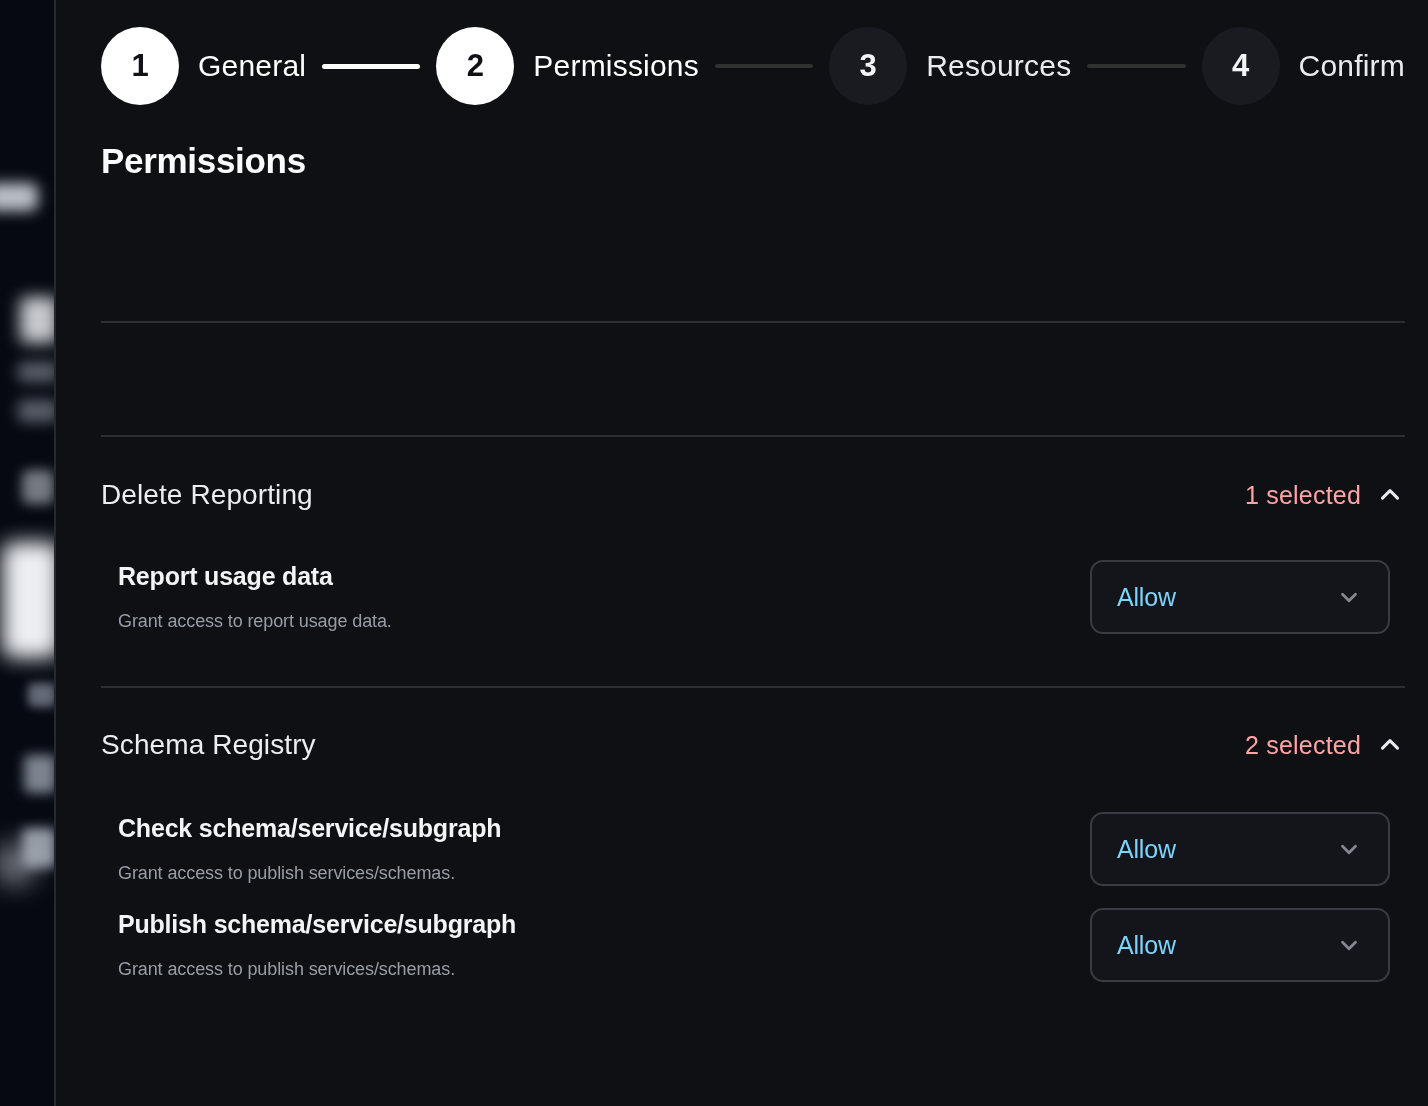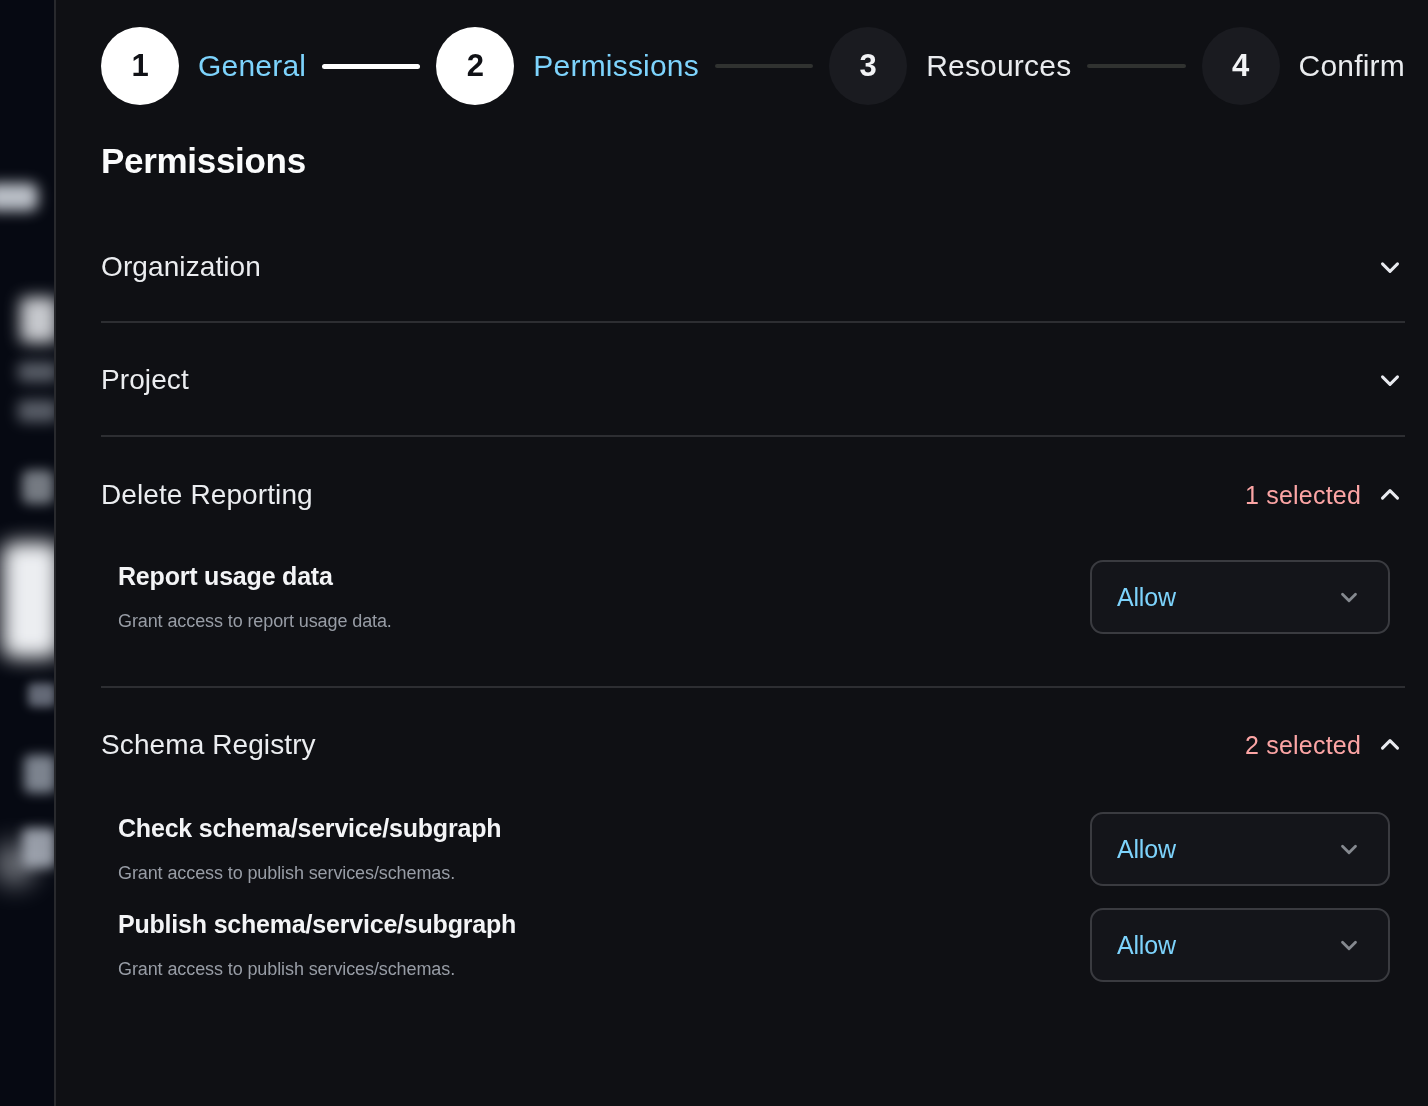--- a/index.html
+++ b/index.html
@@ -31,21 +31,21 @@
   
   .stepper { position:absolute; left:45px; right:23px; top:27px; height:78px; display:flex; align-items:center; }
   .step { display:flex; align-items:center; flex:0 0 auto; cursor:pointer; }
   .step-circle {
     width:78px; height:78px; border-radius:50%;
     display:flex; align-items:center; justify-content:center;
     font-size:31px; font-weight:700;
   }
   .step.complete .step-circle, .step.active .step-circle { background:#FFFFFF; color:#101116; }
   .step.upcoming .step-circle { background:#1A1B20; color:#F2F3F5; }
-  .step-label { margin-left:19px; font-size:30px; color:#7dd3fc; letter-spacing:.2px; white-space:nowrap; }
+  .step-label { margin-left:19px; font-size:30px; color:#ffffff; letter-spacing:.2px; white-space:nowrap; }
   .step.upcoming .step-label { color:#E9EBEE; }
   .connector { flex:1 1 auto; height:5px; margin:0 16px; border-radius:3px; }
   .connector.bright { background:#FFFFFF; }
   .connector.dim { background:#303230; height:4px; }
 
   
   .page-title { position:absolute; left:45px; top:141px; font-size:35px; font-weight:700; color:#FAFBFC; letter-spacing:-.3px; }
 
   
   .section-header {
@@ -123,42 +123,22 @@
       </div>
       <div class="connector dim"></div>
       <div class="step upcoming">
         <div class="step-circle">4</div>
         <div class="step-label">Confirm</div>
       </div>
     </div>
 
     <div class="page-title">Permissions</div>
 
-    <div class="section-header hdr-org">
-      <div class="section-title">Organization</div>
-      <div class="section-right">
-        <span class="chev">
-          <svg width="30" height="30" viewBox="0 0 24 24" fill="none">
-              <path d="M6 9.5l6 6 6-6" stroke="#E8EAEF" stroke-width="2.4" stroke-linecap="round" stroke-linejoin="round"></path>
-            </svg>
-        </span>
-      </div>
-    </div>
     <div class="divider div-1"></div>
 
-    <div class="section-header hdr-proj">
-      <div class="section-title">Project</div>
-      <div class="section-right">
-        <span class="chev">
-          <svg width="30" height="30" viewBox="0 0 24 24" fill="none">
-              <path d="M6 9.5l6 6 6-6" stroke="#E8EAEF" stroke-width="2.4" stroke-linecap="round" stroke-linejoin="round"></path>
-            </svg>
-        </span>
-      </div>
-    </div>
     <div class="divider div-2"></div>
 
     <div class="section-header hdr-usage">
       <div class="section-title">Delete Reporting</div>
       <div class="section-right">
         <span class="selected-label">1 selected</span>
         <span class="chev">
           <svg width="30" height="30" viewBox="0 0 24 24" fill="none">
               <path d="M6 14.5l6-6 6 6" stroke="#E8EAEF" stroke-width="2.4" stroke-linecap="round" stroke-linejoin="round"></path>
             </svg>

